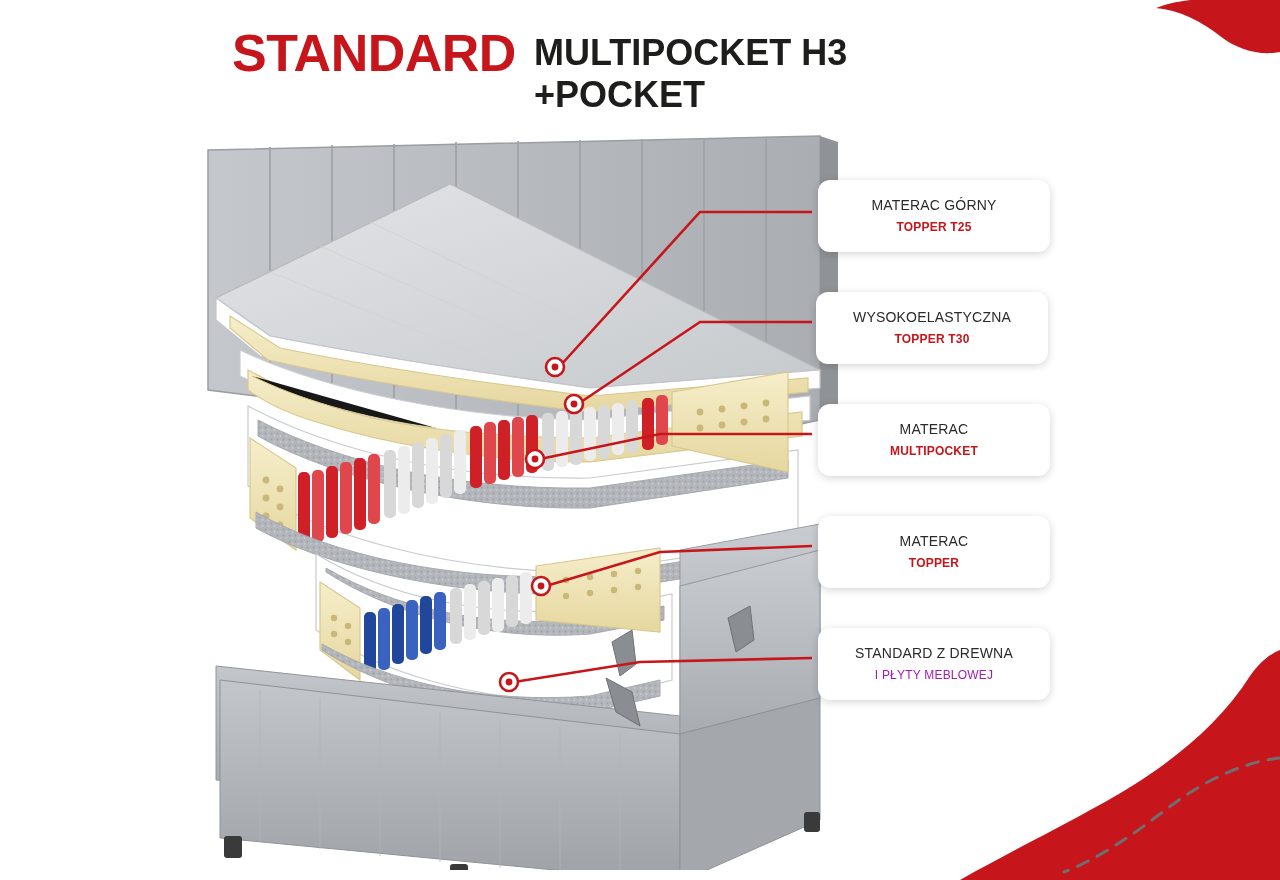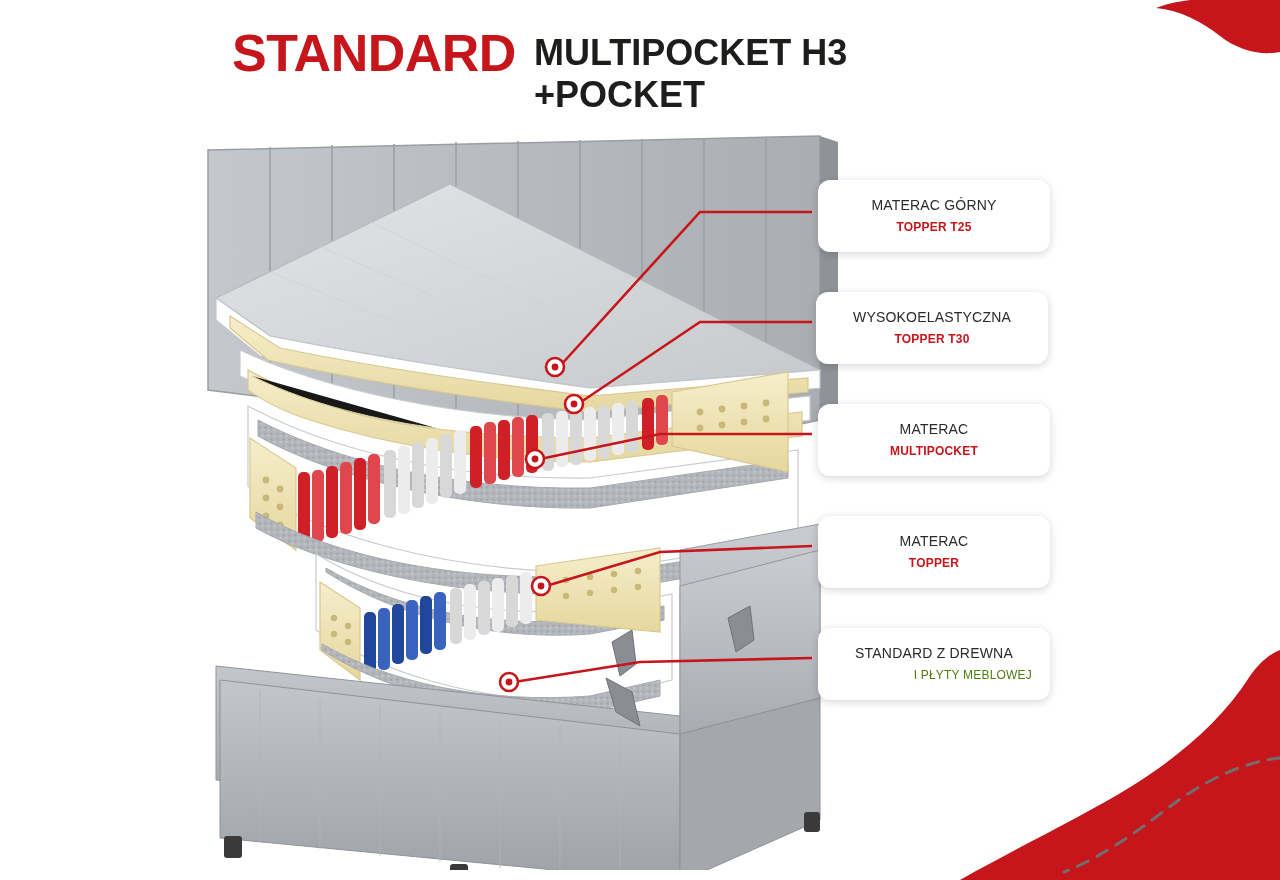--- a/index.html
+++ b/index.html
@@ -75,21 +75,21 @@
     color: #2a2a28;
     letter-spacing: 0.2px;
   }
   .callout .bot {
     display: block;
     font-size: 12px;
     font-weight: bold;
     color: #c7161b;
     letter-spacing: 0.2px;
   }
-  .callout.two-black .bot { color: #4d7c0f; font-weight: normal; text-align: right; }
+  .callout.two-black .bot { color: #a21caf; font-weight: normal; }
 
   #callout-0 { left: 818px; top: 180px; }
   #callout-1 { left: 792px; top: 292px; margin-left: 24px; }
   #callout-2 { left: 818px; top: 404px; }
   #callout-3 { left: 818px; top: 516px; }
   #callout-4 { left: 818px; top: 628px; }
 
   
   #leaders {
     position: absolute;

